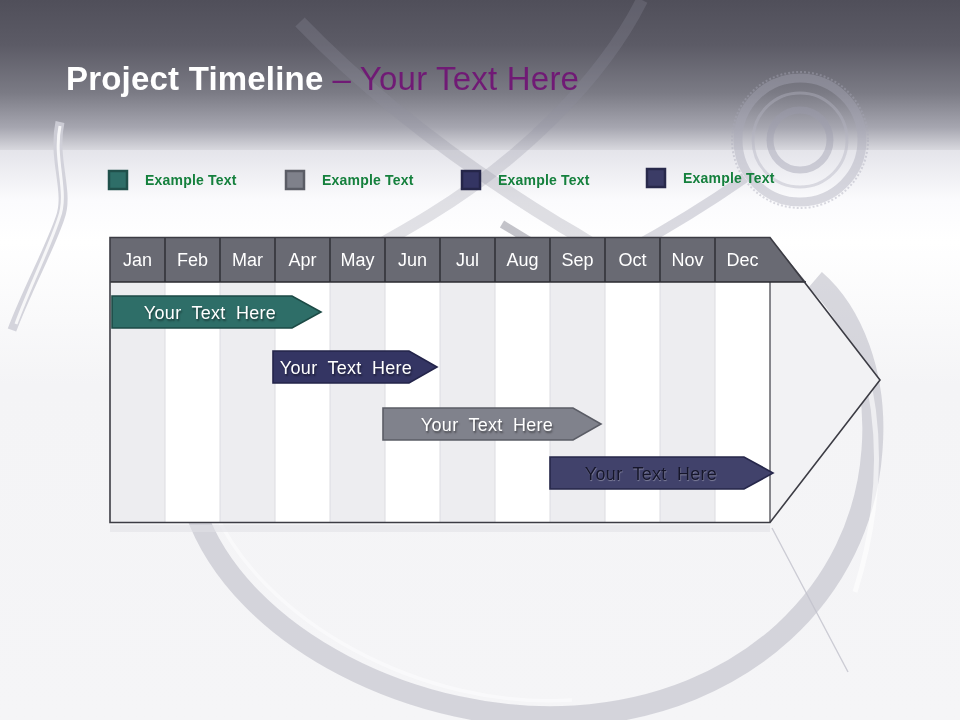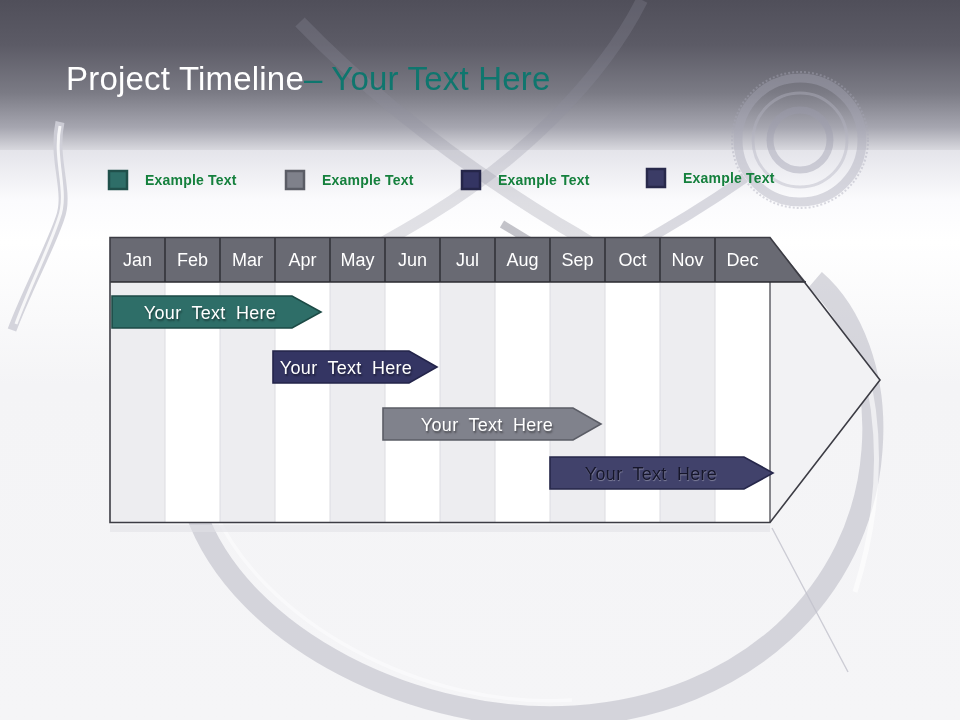--- a/index.html
+++ b/index.html
@@ -20,22 +20,22 @@
     position:absolute; top:242px; left:0; width:960px; height:478px; z-index:0;
     background:linear-gradient(180deg,#ffffff 0%,#f4f4f6 30%,#f5f5f7 100%);
   }
   svg.bg { position:absolute; top:0; left:0; z-index:1; }
   svg.chart { position:absolute; top:0; left:0; z-index:2; }
   .title {
     position:absolute; top:60px; left:66px; z-index:3;
     font-size:33px; line-height:1.15; color:#ffffff; white-space:pre;
     letter-spacing:0.2px;
   }
-  .title .b { font-weight:normal; }
-  .title .r { font-weight:normal; color:#0f766e; }
+  .title .b { font-weight:bold; }
+  .title .r { font-weight:normal; color:#701a75; margin-left:9px; }
   .legend-item {
     position:absolute; top:167px; height:26px; z-index:3;
     display:flex; align-items:center; gap:16px;
   }
   .legend-item .lbl {
     font-size:14px; font-weight:bold; color:#15803d; letter-spacing:0.2px;
   }
   .li-1 { left:107px; } .li-2 { left:284px; } .li-3 { left:460px; } .li-4 { left:645px; top:165px; }
   .month-label {
     font-family:"Liberation Sans", sans-serif; font-size:18px; fill:#ffffff;

